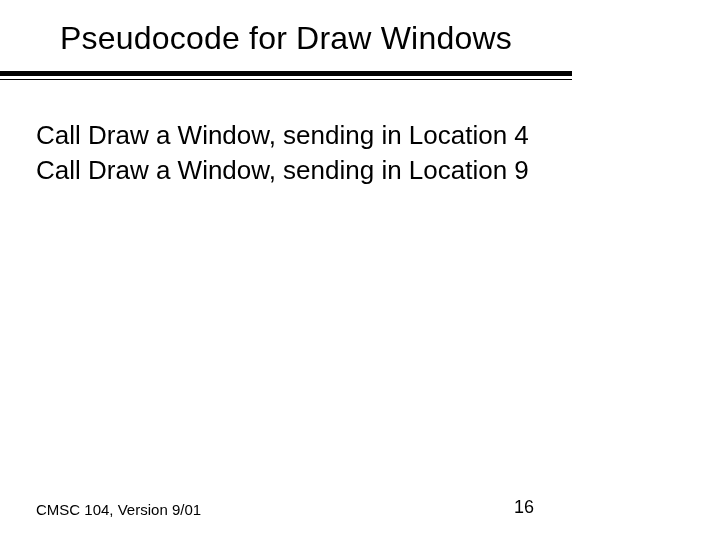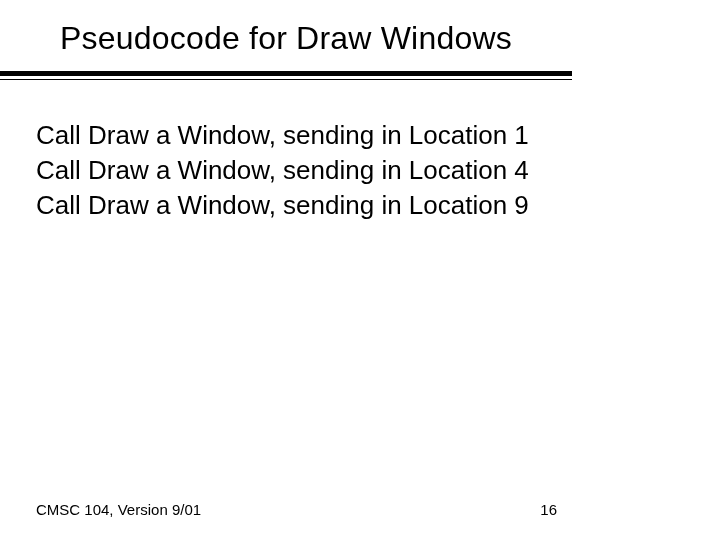--- a/index.html
+++ b/index.html
@@ -6,33 +6,32 @@
   html, body { width: 720px; height: 540px; background: #ffffff; font-family: Arial, Helvetica, sans-serif; color: #000; }
   .slide { width: 572px; height: 540px; position: relative; }
   .title-wrap { padding-top: 20px; text-align: center; }
   .title { font-size: 32px; font-weight: 400; letter-spacing: 0.2px; }
   .double-rule { margin-top: 14px; }
   .double-rule .thick { height: 5px; background: #000; }
   .double-rule .thin { height: 1px; background: #000; margin-top: 3px; }
   .body { padding: 38px 36px 0 36px; }
   .line { font-size: 26px; font-weight: 400; line-height: 1.35; }
   .footer-left { position: absolute; left: 36px; bottom: 22px; font-size: 15px; }
-  .footer-right { position: absolute; right: 15px; bottom: 22px; font-size: 15px; }
+  .footer-right { position: absolute; right: 38px; bottom: 22px; font-size: 18px; }
 </style>
 </head>
 <body>
 
 <div class="slide">
   <div class="title-wrap">
     <h1 class="title">Pseudocode for Draw Windows</h1>
   </div>
   <div class="double-rule">
     <div class="thick"></div>
     <div class="thin"></div>
   </div>
   <div class="body">
-    <div class="line">Call Draw a Window, sending in Location 1</div>
     <div class="line">Call Draw a Window, sending in Location 4</div>
     <div class="line">Call Draw a Window, sending in Location 9</div>
   </div>
   <div class="footer-left">CMSC 104, Version 9/01</div>
   <div class="footer-right">16</div>
 </div>
 
 </body></html>

